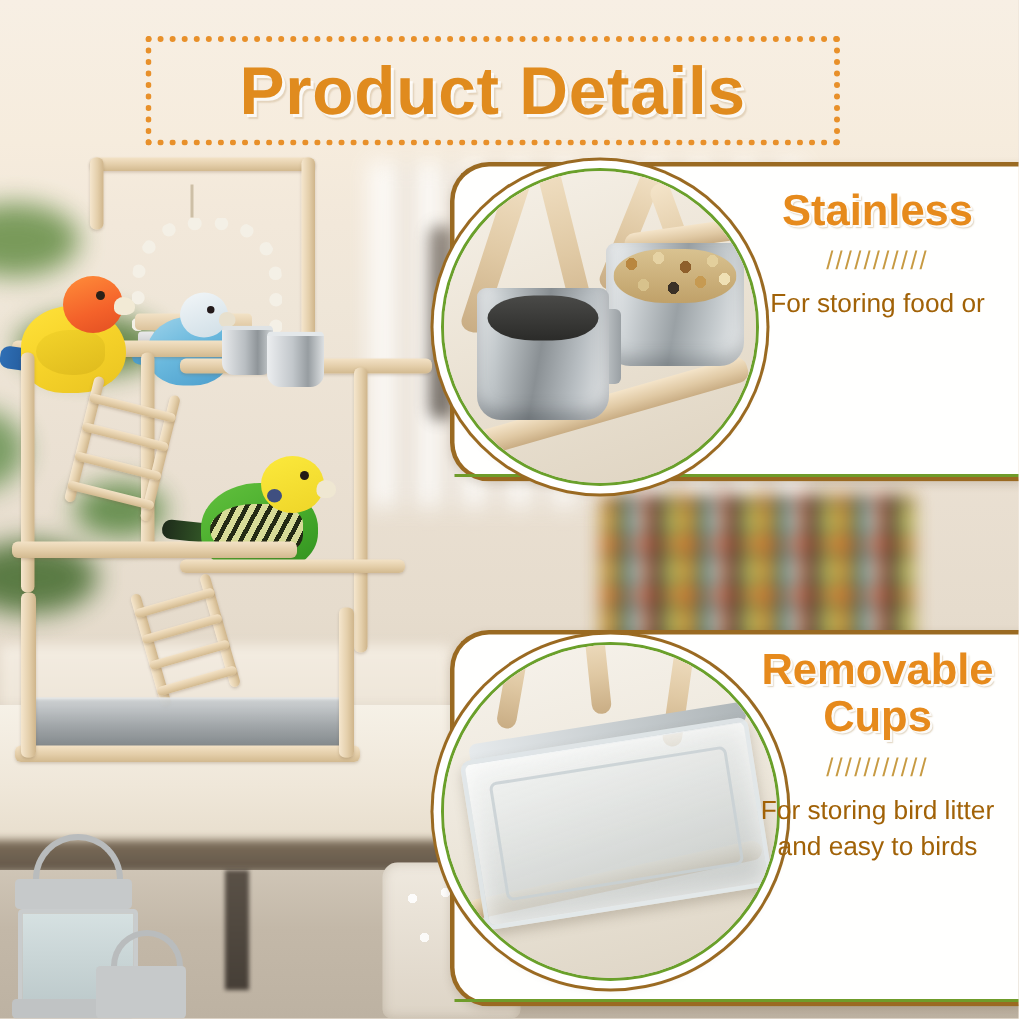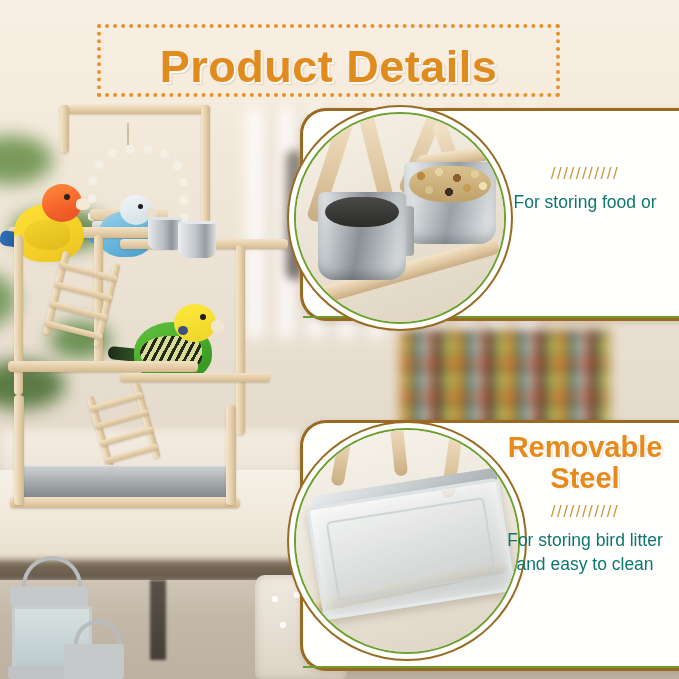--- a/index.html
+++ b/index.html
@@ -174,21 +174,21 @@
 
   
   .tray{position:absolute;left:18px;top:360px;width:215px;height:38px;border-radius:4px;
     background:linear-gradient(180deg,#cfd3d6,#9aa0a4 50%,#6d7478);opacity:.92;
     box-shadow:inset 0 1px 2px rgba(255,255,255,.6);}
 
   
   .title-box{
     position:absolute;left:97px;top:24px;width:455px;height:65px;
     border:4px dotted #e8902a;border-radius:2px;
-    display:flex;align-items:flex-end;justify-content:center;
+    display:flex;align-items:center;justify-content:center;
   }
   .title-text{
     font-size:45px;font-weight:bold;color:#e08b1e;letter-spacing:.5px;
     text-shadow:2px 2px 0 rgba(255,255,255,.85),3px 3px 1px rgba(160,120,60,.22);
     white-space:nowrap;
   }
 
   
   .panel{
     position:absolute;background:#fffffe;
@@ -264,21 +264,21 @@
   .ptext.t1{left:492px;top:126px;width:186px;}
   .ptext.t2{left:492px;top:432px;width:186px;}
   .phead{
     font-size:29px;font-weight:bold;color:#e68a1c;line-height:1.08;
     text-shadow:1.5px 1.5px 0 rgba(255,255,255,.9),2px 2px 1px rgba(150,105,40,.3);
   }
   .slashes{
     margin:7px 0 6px 0;font-size:17px;color:#c79a42;letter-spacing:1.5px;
     font-family:"Liberation Sans",sans-serif;
   }
-  .pbody{font-size:17.5px;color:#0f766e;line-height:1.42;}
+  .pbody{font-size:17.5px;color:#a16207;line-height:1.42;}
 </style>
 </head>
 <body>
 
 <div class="stage">
 
   <div class="bg">
     <div class="bg-wall"></div>
     <div class="bg-shutter"></div>
     <div class="bg-darkbar b1"></div>
@@ -403,21 +403,21 @@
         </div>
       <div class="clip"></div>
       <div class="cup-small">
           <div class="inner"></div>
         </div>
     </div>
   </div>
 
   <div class="ptext t1">
     <div class="phead">
-      <br>
+      <span>Stainless</span><br>
     </div>
     <div class="slashes">///////////</div>
     <div class="pbody">
       <span>For storing food or</span><br>
     </div>
   </div>
 
   <div class="panel p2"></div>
 
   <div class="circle c2">
@@ -428,22 +428,22 @@
       <div class="perch-rod" style="left:150px;top:-6px;width:13px;height:74px;transform:rotate(8deg);"></div>
       <div class="perch-rod" style="left:14px;top:150px;width:200px;height:13px;transform:rotate(-12deg);"></div>
       <div class="tray-rim"></div>
       <div class="tray-photo"></div>
     </div>
   </div>
 
   <div class="ptext t2">
     <div class="phead">
       <span>Removable</span><br>
-      <span>Steel</span>
+      <span>Cups</span>
     </div>
     <div class="slashes">///////////</div>
     <div class="pbody">
       <span>For storing bird litter</span><br>
-      <span>and easy to clean</span>
+      <span>and easy to birds</span>
     </div>
   </div>
 
 </div>
 
 </body></html>

